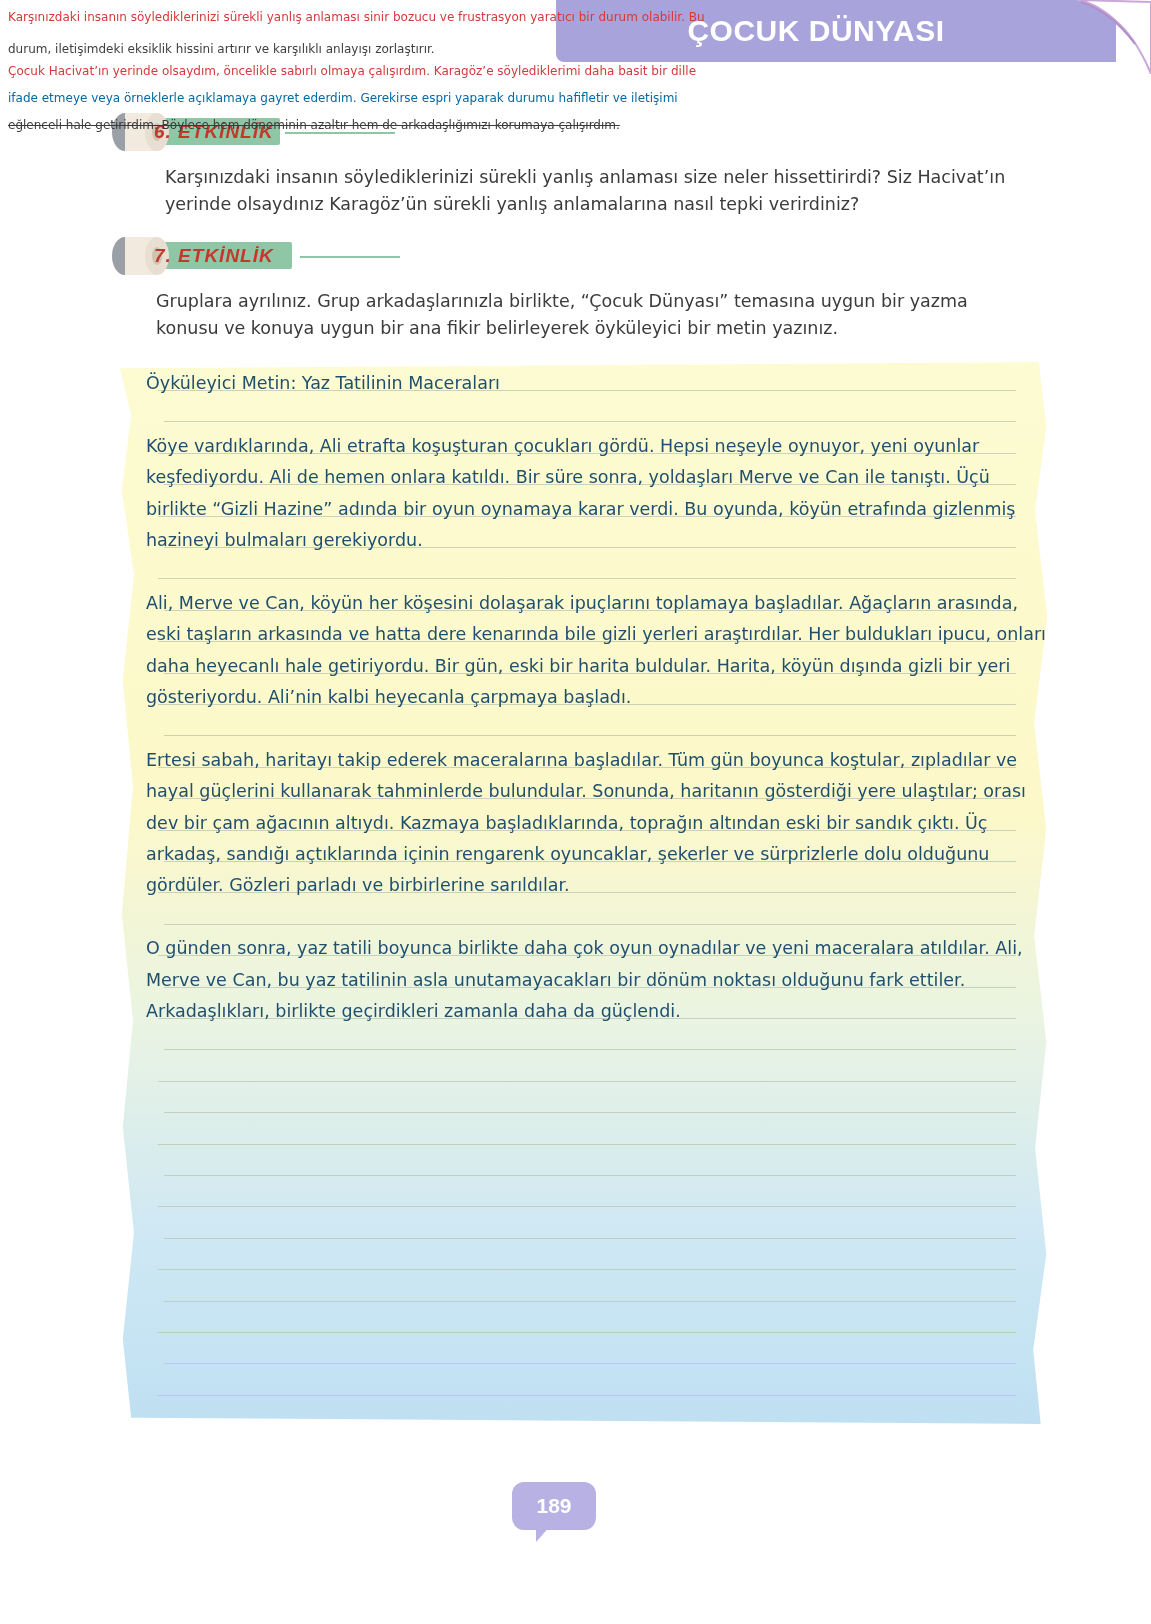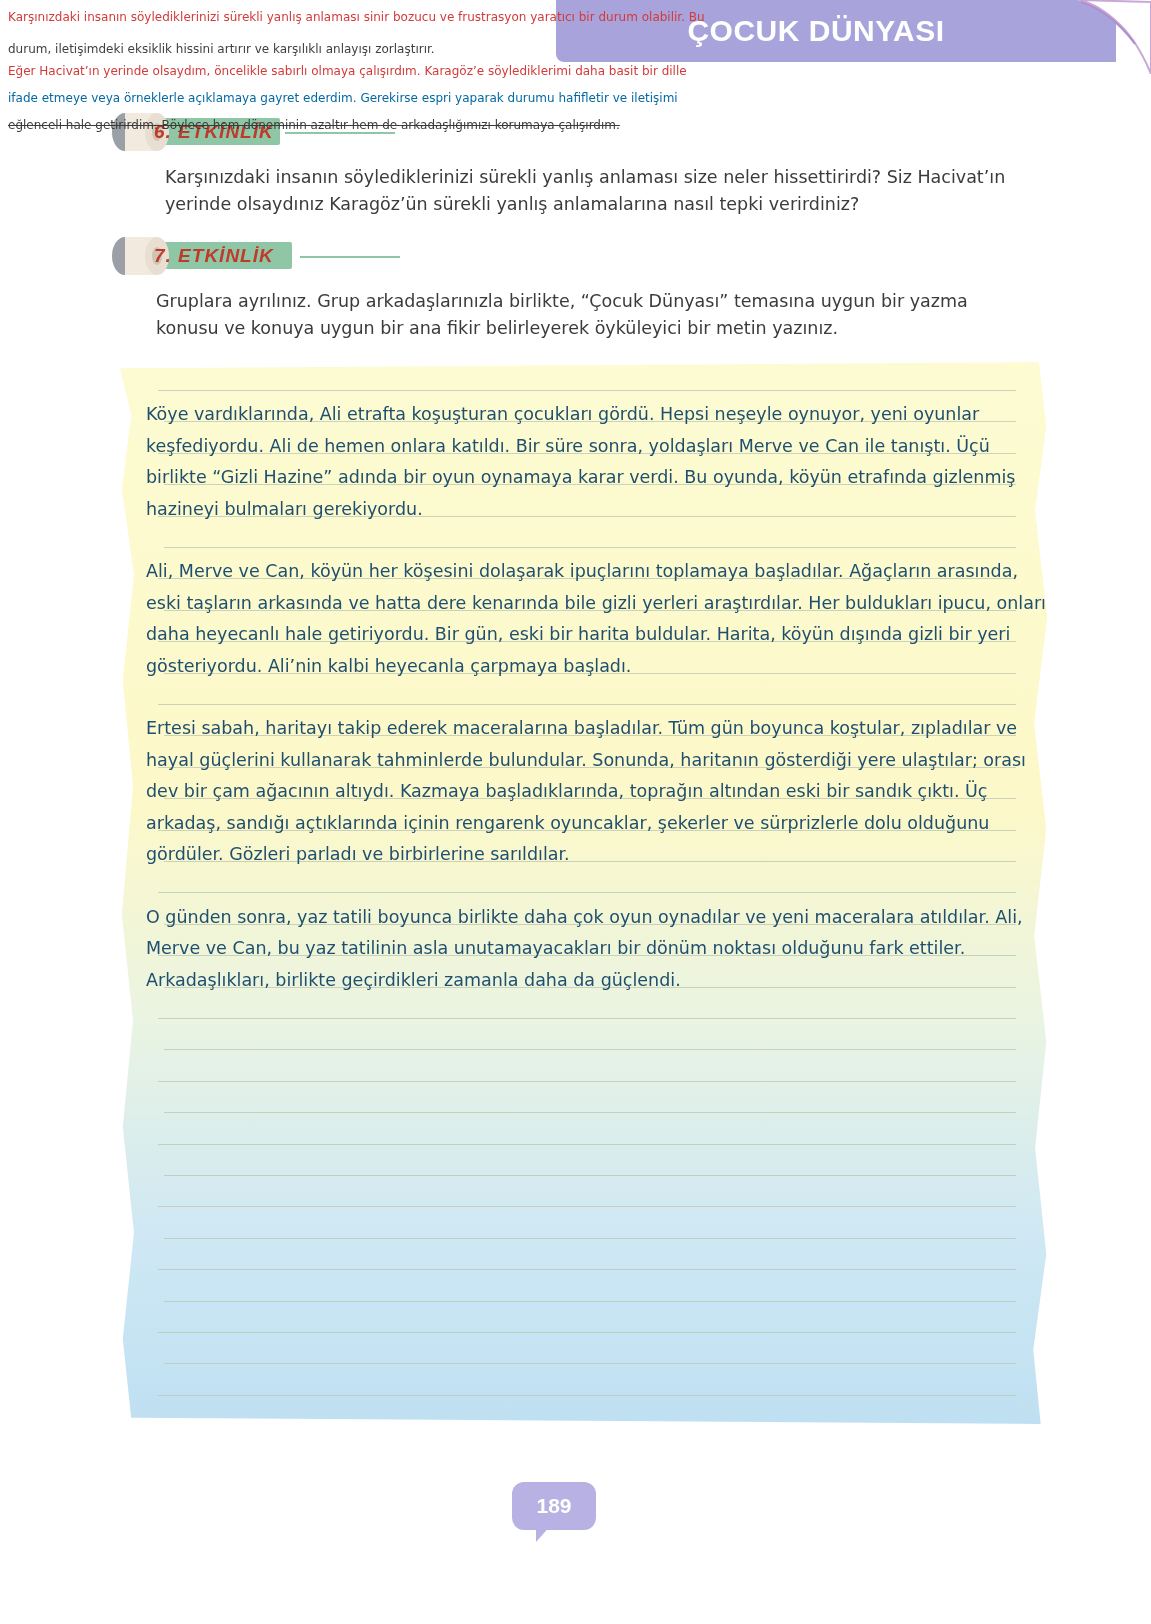--- a/index.html
+++ b/index.html
@@ -220,21 +220,21 @@
 <div id="corner-fold">
   <svg width="74" height="74" viewBox="0 0 74 74">
     <path d="M0 0 L74 0 L74 74 C62 58 50 34 36 18 C24 6 10 2 0 0 Z" fill="#ffffff"></path>
     <path d="M2 0 C20 4 40 18 56 40 C64 52 70 64 74 74 L74 2 Z" fill="#ffffff" stroke="#c9a7d6" stroke-width="2"></path>
     <path d="M4 2 C22 8 42 22 58 44" fill="none" stroke="#b18fce" stroke-width="2"></path>
   </svg>
 </div>
 
 <div class="overlay-text ov1">Karşınızdaki insanın söylediklerinizi sürekli yanlış anlaması sinir bozucu ve frustrasyon yaratıcı bir durum olabilir. Bu</div>
 <div class="overlay-text ov2">durum, iletişimdeki eksiklik hissini artırır ve karşılıklı anlayışı zorlaştırır.</div>
-<div class="overlay-text ov3">Eğer Hacivat’ın yerinde olsaydım, öncelikle sabırlı olmaya çalışırdım. Karagöz’e söylediklerimi daha basit bir dille</div>
+<div class="overlay-text ov3">Çocuk Hacivat’ın yerinde olsaydım, öncelikle sabırlı olmaya çalışırdım. Karagöz’e söylediklerimi daha basit bir dille</div>
 <div class="overlay-text ov4">ifade etmeye veya örneklerle açıklamaya gayret ederdim. Gerekirse espri yaparak durumu hafifletir ve iletişimi</div>
 <div class="overlay-text ov5 strike">eğlenceli hale getirirdim. Böylece hem döneminin azaltır hem de arkadaşlığımızı korumaya çalışırdım.</div>
 
 <div class="activity" id="activity6">
   <div class="act-band"></div>
   <div class="act-roll">
     <svg width="62" height="40" viewBox="0 0 62 40">
       <ellipse cx="15" cy="20" rx="13" ry="19" fill="#9aa0a6"></ellipse>
       <rect x="15" y="1" width="32" height="38" fill="#f2eadf"></rect>
       <ellipse cx="47" cy="20" rx="12" ry="19" fill="#e8dfd2"></ellipse>
@@ -292,20 +292,21 @@
     <div class="sheet-line" style="top: 844.4px; left: 38px; width: 858px;"></div>
     <div class="sheet-line" style="top: 875.8px; left: 44px; width: 852px;"></div>
     <div class="sheet-line" style="top: 907.2px; left: 38px; width: 858px;"></div>
     <div class="sheet-line" style="top: 938.6px; left: 44px; width: 852px;"></div>
     <div class="sheet-line" style="top: 970px; left: 38px; width: 858px;"></div>
     <div class="sheet-line" style="top: 1001.4px; left: 44px; width: 852px;"></div>
     <div class="sheet-line" style="top: 1032.8px; left: 38px; width: 858px;"></div>
   </div>
 
 <div id="sheet-text">
+  <p class="st-title">Öyküleyici Metin: Yaz Tatilinin Maceraları</p>
   <div class="gap"></div>
   <p>Köye vardıklarında, Ali etrafta koşuşturan çocukları gördü. Hepsi neşeyle oynuyor, yeni oyunlar keşfediyordu. Ali de hemen onlara katıldı. Bir süre sonra, yoldaşları Merve ve Can ile tanıştı. Üçü birlikte “Gizli Hazine” adında bir oyun oynamaya karar verdi. Bu oyunda, köyün etrafında gizlenmiş hazineyi bulmaları gerekiyordu.</p>
   <div class="gap"></div>
   <p>Ali, Merve ve Can, köyün her köşesini dolaşarak ipuçlarını toplamaya başladılar. Ağaçların arasında, eski taşların arkasında ve hatta dere kenarında bile gizli yerleri araştırdılar. Her buldukları ipucu, onları daha heyecanlı hale getiriyordu. Bir gün, eski bir harita buldular. Harita, köyün dışında gizli bir yeri gösteriyordu. Ali’nin kalbi heyecanla çarpmaya başladı.</p>
   <div class="gap"></div>
   <p>Ertesi sabah, haritayı takip ederek maceralarına başladılar. Tüm gün boyunca koştular, zıpladılar ve hayal güçlerini kullanarak tahminlerde bulundular. Sonunda, haritanın gösterdiği yere ulaştılar; orası dev bir çam ağacının altıydı. Kazmaya başladıklarında, toprağın altından eski bir sandık çıktı. Üç arkadaş, sandığı açtıklarında içinin rengarenk oyuncaklar, şekerler ve sürprizlerle dolu olduğunu gördüler. Gözleri parladı ve birbirlerine sarıldılar.</p>
   <div class="gap"></div>
   <p>O günden sonra, yaz tatili boyunca birlikte daha çok oyun oynadılar ve yeni maceralara atıldılar. Ali, Merve ve Can, bu yaz tatilinin asla unutamayacakları bir dönüm noktası olduğunu fark ettiler. Arkadaşlıkları, birlikte geçirdikleri zamanla daha da güçlendi.</p>
   <div class="gap"></div>
 </div>

